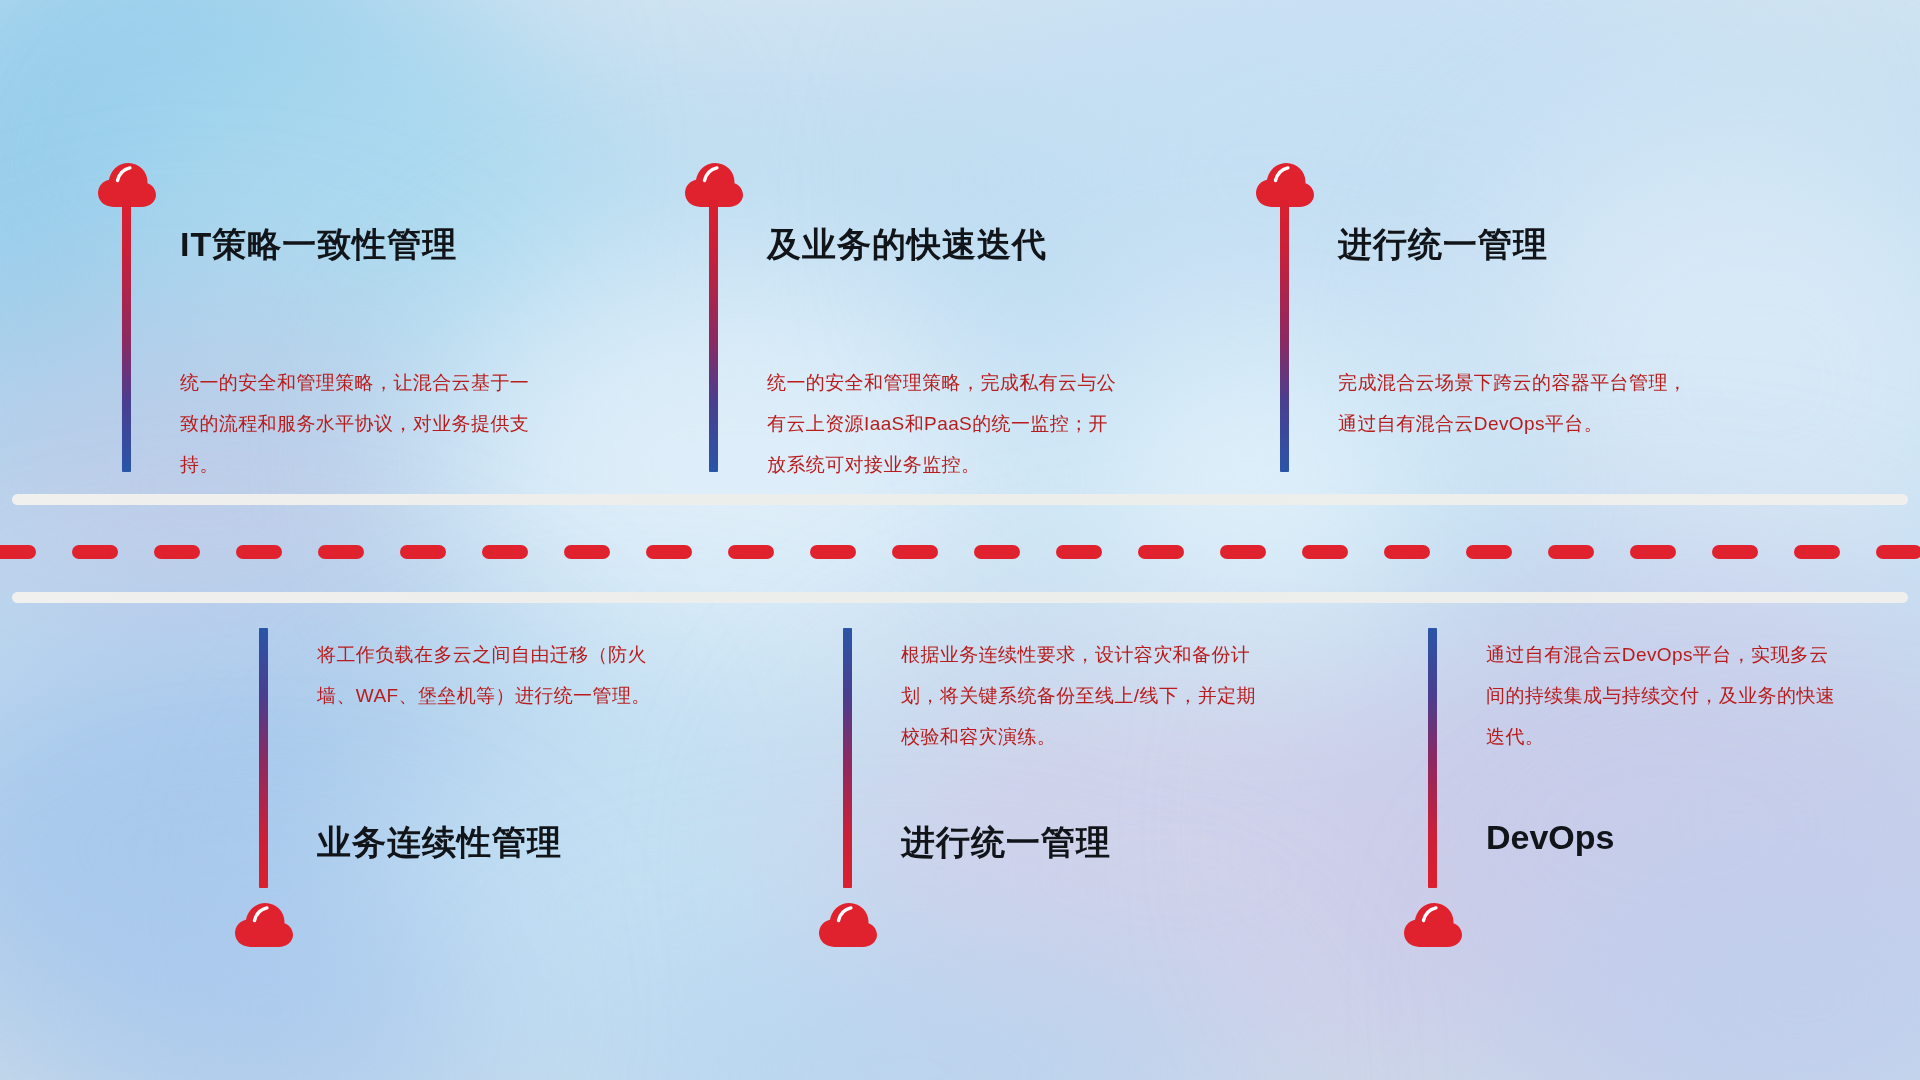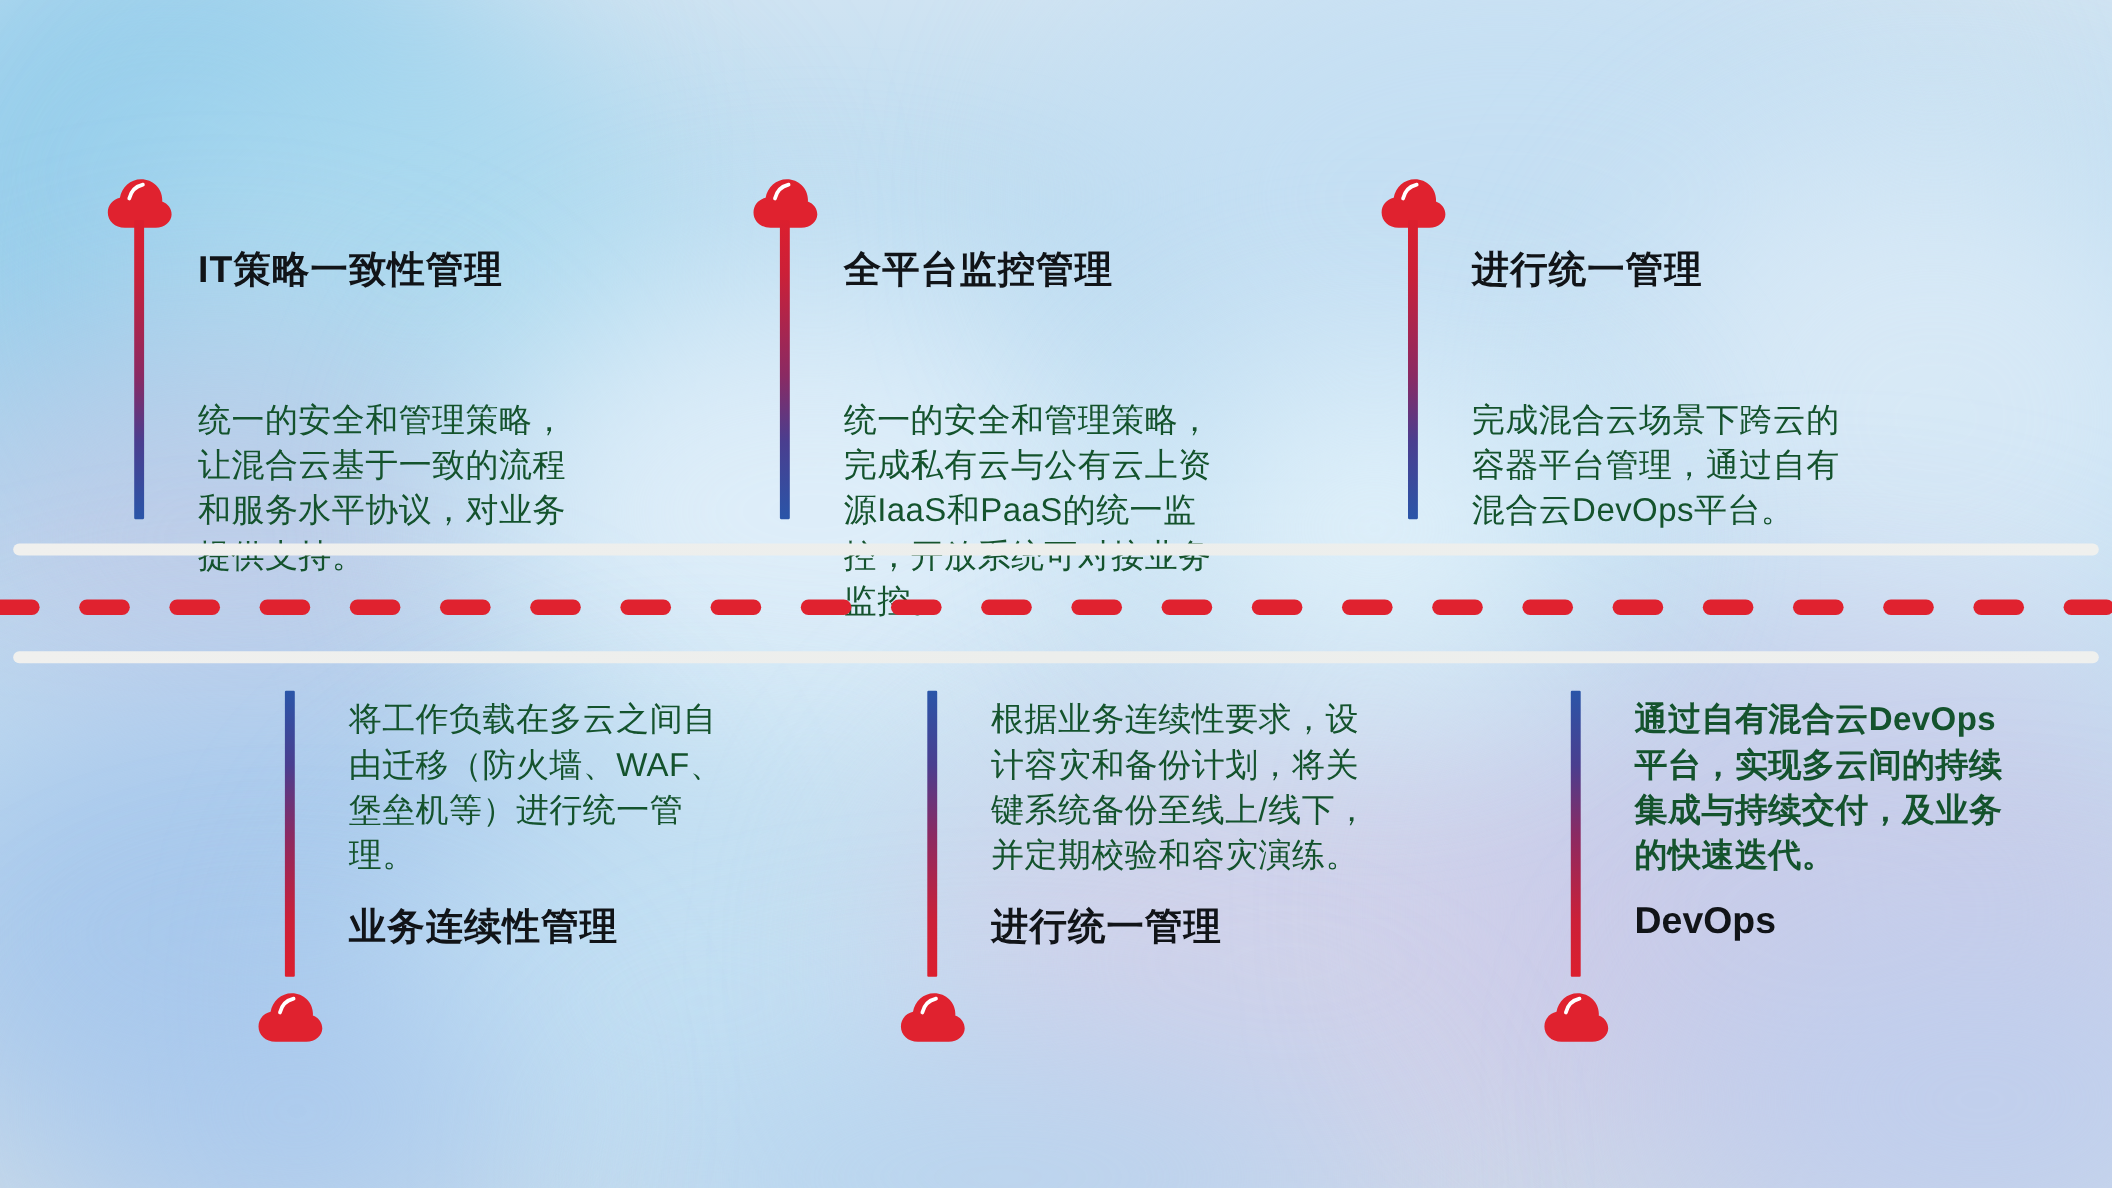--- a/index.html
+++ b/index.html
@@ -48,23 +48,23 @@
     font-size:34px;
     font-weight:700;
     color:#111418;
     letter-spacing:1px;
     white-space:nowrap;
   }
   .heading.latin { letter-spacing:0px; font-weight:600; }
 
   .body {
     position:absolute;
-    font-size:30px;
+    font-size:19px;
     line-height:41px;
-    color:#14532d;
+    color:#b91c1c;
     width:355px;
     letter-spacing:.4px;
   }
 
   
   .rule {
     position:absolute; left:12px; right:12px; height:11px;
     border-radius:6px;
     background:linear-gradient(90deg,#f0f0ee 0%,#eceeec 50%,#eff0ee 100%);
   }
@@ -111,21 +111,21 @@
 </div>
 
 <div class="col">
   <div class="cloud" style="left:683px; top:158px;">
     <svg viewBox="0 0 62 52" xmlns="http://www.w3.org/2000/svg">
       <path d="M17.5 49C8.4 49 2 42.9 2 35.1c0-6.6 4.6-11.9 11-13.3C14.6 12.4 22.6 5 32.3 5c10.6 0 19.2 8.4 19.2 18.7 0 .5 0 1-.1 1.5 5.1 1.8 8.6 6.4 8.6 11.8C60 43.5 53.6 49 45.5 49z" fill="#e0222f"></path>
       <path d="M21.5 22.5c1.6-6.6 6.4-11.2 12.4-12.6" fill="none" stroke="#ffffff" stroke-width="3.4" stroke-linecap="round"></path>
     </svg>
   </div>
   <div class="stem down" style="left:709px; top:200px; height:272px;"></div>
-  <div class="heading" style="left:767px; top:222px;">全平台监控管理</div>
+  <div class="heading" style="left:767px; top:222px;">及业务的快速迭代</div>
   <div class="body" style="left:767px; top:362px;">统一的安全和管理策略，完成私有云与公有云上资源IaaS和PaaS的统一监控；开放系统可对接业务监控。</div>
 </div>
 
 <div class="col">
   <div class="cloud" style="left:1254px; top:158px;">
     <svg viewBox="0 0 62 52" xmlns="http://www.w3.org/2000/svg">
       <path d="M17.5 49C8.4 49 2 42.9 2 35.1c0-6.6 4.6-11.9 11-13.3C14.6 12.4 22.6 5 32.3 5c10.6 0 19.2 8.4 19.2 18.7 0 .5 0 1-.1 1.5 5.1 1.8 8.6 6.4 8.6 11.8C60 43.5 53.6 49 45.5 49z" fill="#e0222f"></path>
       <path d="M21.5 22.5c1.6-6.6 6.4-11.2 12.4-12.6" fill="none" stroke="#ffffff" stroke-width="3.4" stroke-linecap="round"></path>
     </svg>
   </div>
@@ -182,21 +182,21 @@
   <div class="cloud" style="left:817px; top:898px;">
     <svg viewBox="0 0 62 52" xmlns="http://www.w3.org/2000/svg">
       <path d="M17.5 49C8.4 49 2 42.9 2 35.1c0-6.6 4.6-11.9 11-13.3C14.6 12.4 22.6 5 32.3 5c10.6 0 19.2 8.4 19.2 18.7 0 .5 0 1-.1 1.5 5.1 1.8 8.6 6.4 8.6 11.8C60 43.5 53.6 49 45.5 49z" fill="#e0222f"></path>
       <path d="M21.5 22.5c1.6-6.6 6.4-11.2 12.4-12.6" fill="none" stroke="#ffffff" stroke-width="3.4" stroke-linecap="round"></path>
     </svg>
   </div>
 </div>
 
 <div class="col">
   <div class="stem up" style="left:1428px; top:628px; height:260px;"></div>
-  <div class="body" style="left:1486px; top:634px;font-weight:bold;">通过自有混合云DevOps平台，实现多云间的持续集成与持续交付，及业务的快速迭代。</div>
+  <div class="body" style="left:1486px; top:634px;">通过自有混合云DevOps平台，实现多云间的持续集成与持续交付，及业务的快速迭代。</div>
   <div class="heading latin" style="left:1486px; top:818px;">DevOps</div>
   <div class="cloud" style="left:1402px; top:898px;">
     <svg viewBox="0 0 62 52" xmlns="http://www.w3.org/2000/svg">
       <path d="M17.5 49C8.4 49 2 42.9 2 35.1c0-6.6 4.6-11.9 11-13.3C14.6 12.4 22.6 5 32.3 5c10.6 0 19.2 8.4 19.2 18.7 0 .5 0 1-.1 1.5 5.1 1.8 8.6 6.4 8.6 11.8C60 43.5 53.6 49 45.5 49z" fill="#e0222f"></path>
       <path d="M21.5 22.5c1.6-6.6 6.4-11.2 12.4-12.6" fill="none" stroke="#ffffff" stroke-width="3.4" stroke-linecap="round"></path>
     </svg>
   </div>
 </div>
 
 </body></html>

